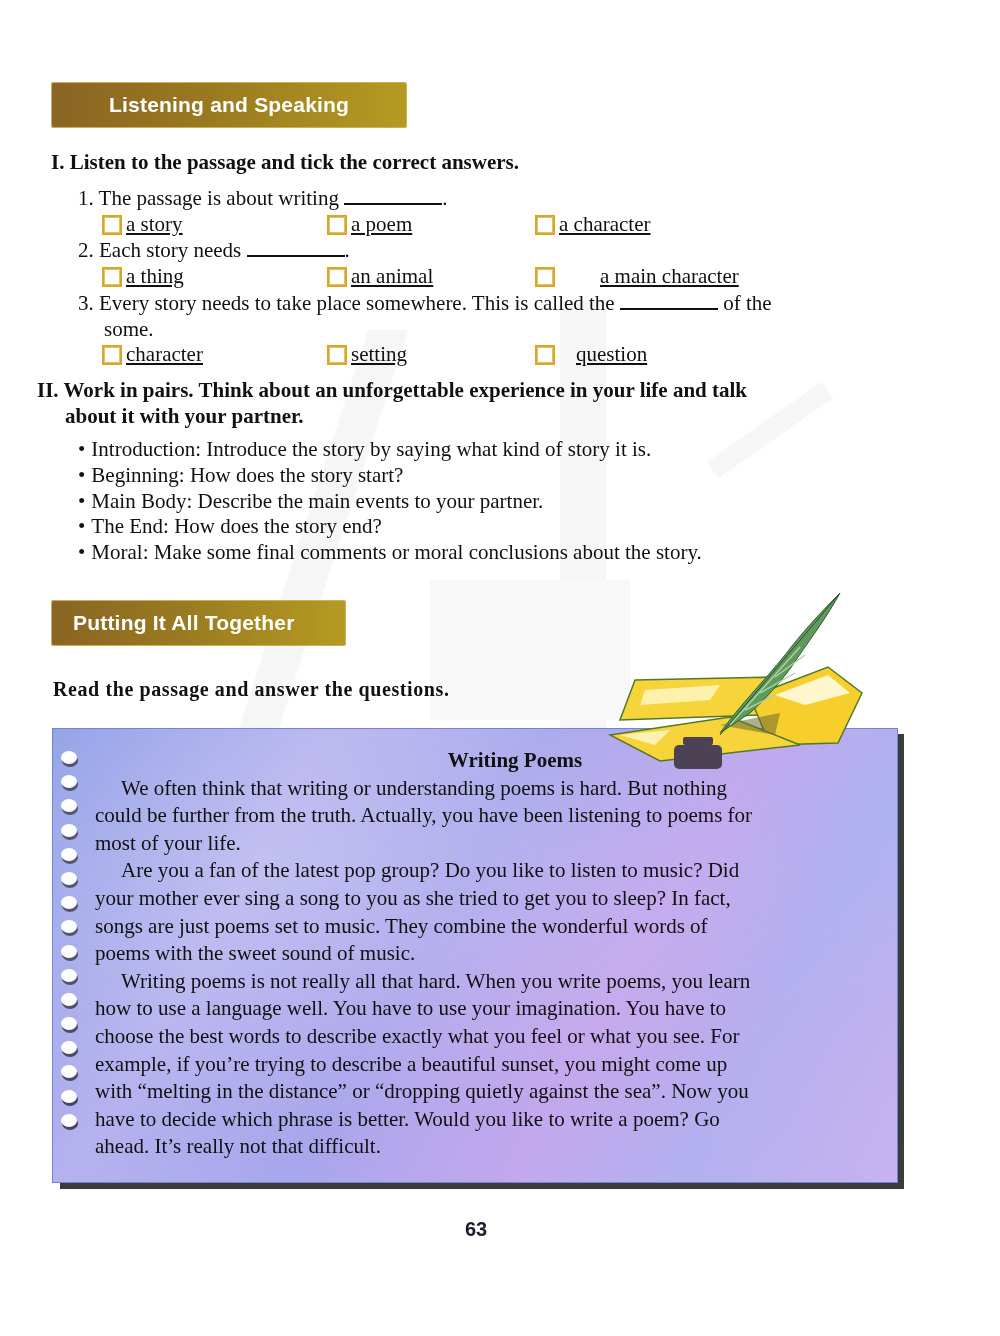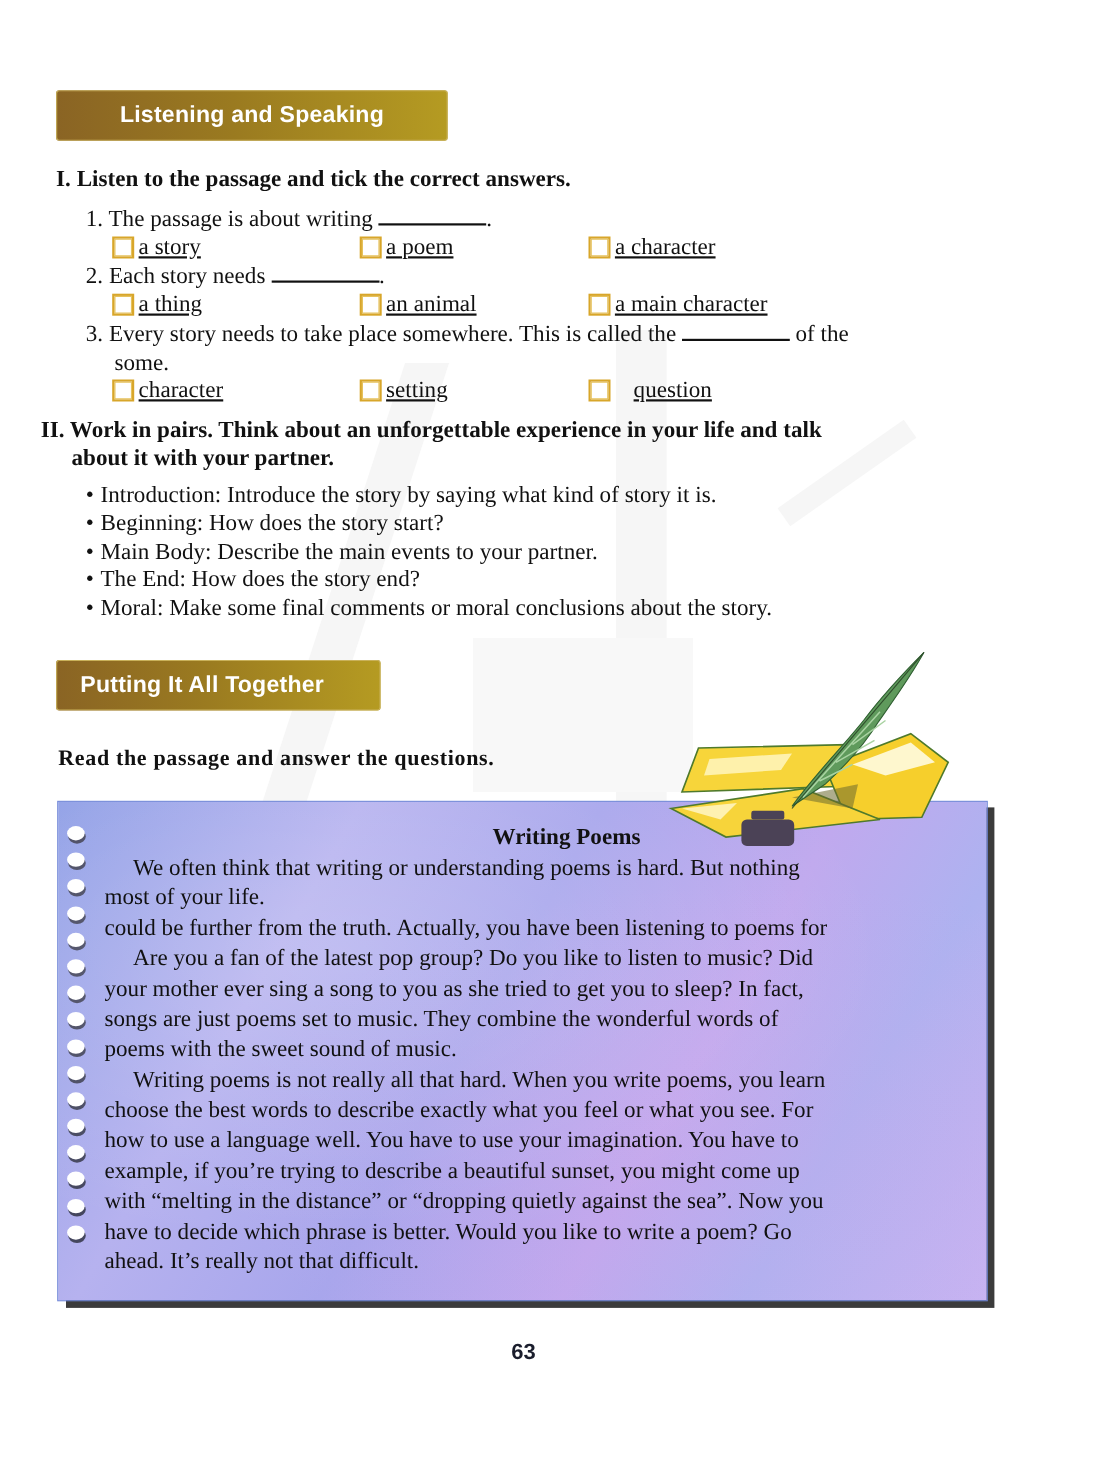--- a/index.html
+++ b/index.html
@@ -91,21 +91,21 @@
   <span>2. Each story needs </span><span class="blank" style="width:98px;"></span><span>.</span>
 </div>
 <label class="opt" style="left:102px;top:264px;">
   <span class="checkbox"></span>
   <span>a thing</span>
 </label>
 <label class="opt" style="left:327px;top:264px;">
   <span class="checkbox"></span>
   <span>an animal</span>
 </label>
-<label class="opt" style="left:535px;top:264px;">
+<label class="opt" style="left:535px;top:264px;gap:41px;">
   <span class="checkbox"></span>
   <span>a main character</span>
 </label>
 
 <div class="q" style="left:78px;top:290px;width:830px;line-height:26px;">
   <span>3. Every story needs to take place somewhere. This is called the </span><span class="blank" style="width:98px;"></span><span> of the</span><br>
   <span style="padding-left:26px;">some.</span>
 </div>
 <label class="opt" style="left:102px;top:342px;">
   <span class="checkbox"></span>
@@ -155,29 +155,29 @@
     <div class="ring"></div>
     <div class="ring"></div>
     <div class="ring"></div>
     <div class="ring"></div>
     <div class="ring"></div>
     <div class="ring"></div>
   </div>
   <div class="passage">
     <div class="passage-title">Writing Poems</div>
     <p>We often think that writing or understanding poems is hard. But nothing</p>
+    <div>could be further from the truth. Actually, you have been listening to poems for</div>
     <div>most of your life.</div>
-    <div>could be further from the truth. Actually, you have been listening to poems for</div>
     <p>Are you a fan of the latest pop group? Do you like to listen to music? Did</p>
     <div>your mother ever sing a song to you as she tried to get you to sleep? In fact,</div>
     <div>songs are just poems set to music. They combine the wonderful words of</div>
     <div>poems with the sweet sound of music.</div>
     <p>Writing poems is not really all that hard. When you write poems, you learn</p>
+    <div>how to use a language well. You have to use your imagination. You have to</div>
     <div>choose the best words to describe exactly what you feel or what you see. For</div>
-    <div>how to use a language well. You have to use your imagination. You have to</div>
     <div>example, if you’re trying to describe a beautiful sunset, you might come up</div>
     <div>with “melting in the distance” or “dropping quietly against the sea”. Now you</div>
     <div>have to decide which phrase is better. Would you like to write a poem? Go</div>
     <div>ahead. It’s really not that difficult.</div>
   </div>
 </div>
 
 <svg class="illustration" viewBox="0 0 270 190">
 
   <path d="M35 95 L170 92 L160 130 L20 135 Z" fill="#f7d53a" stroke="#4f7a2c" stroke-width="1.5"></path>

